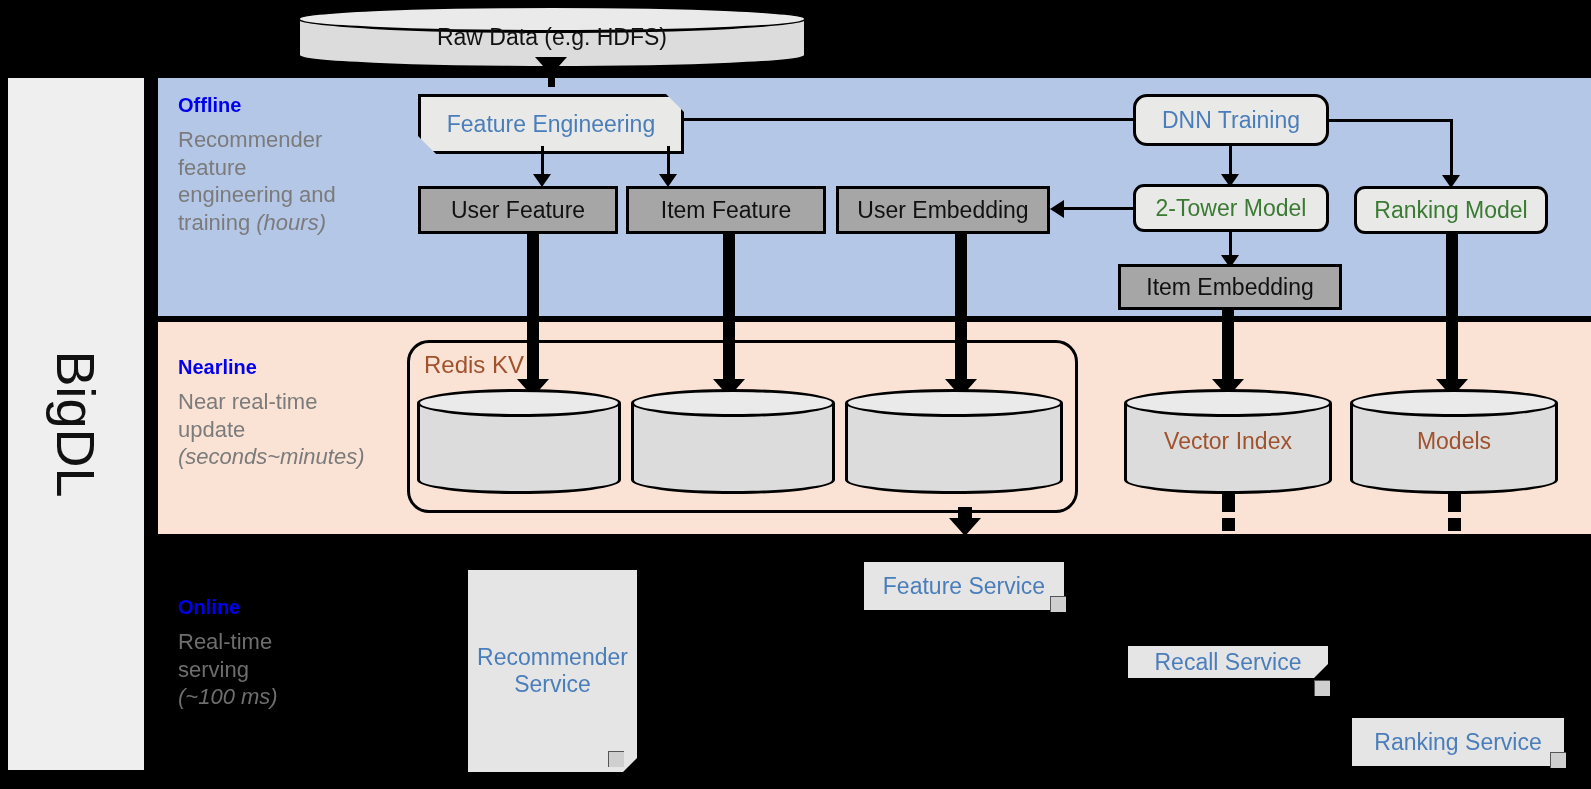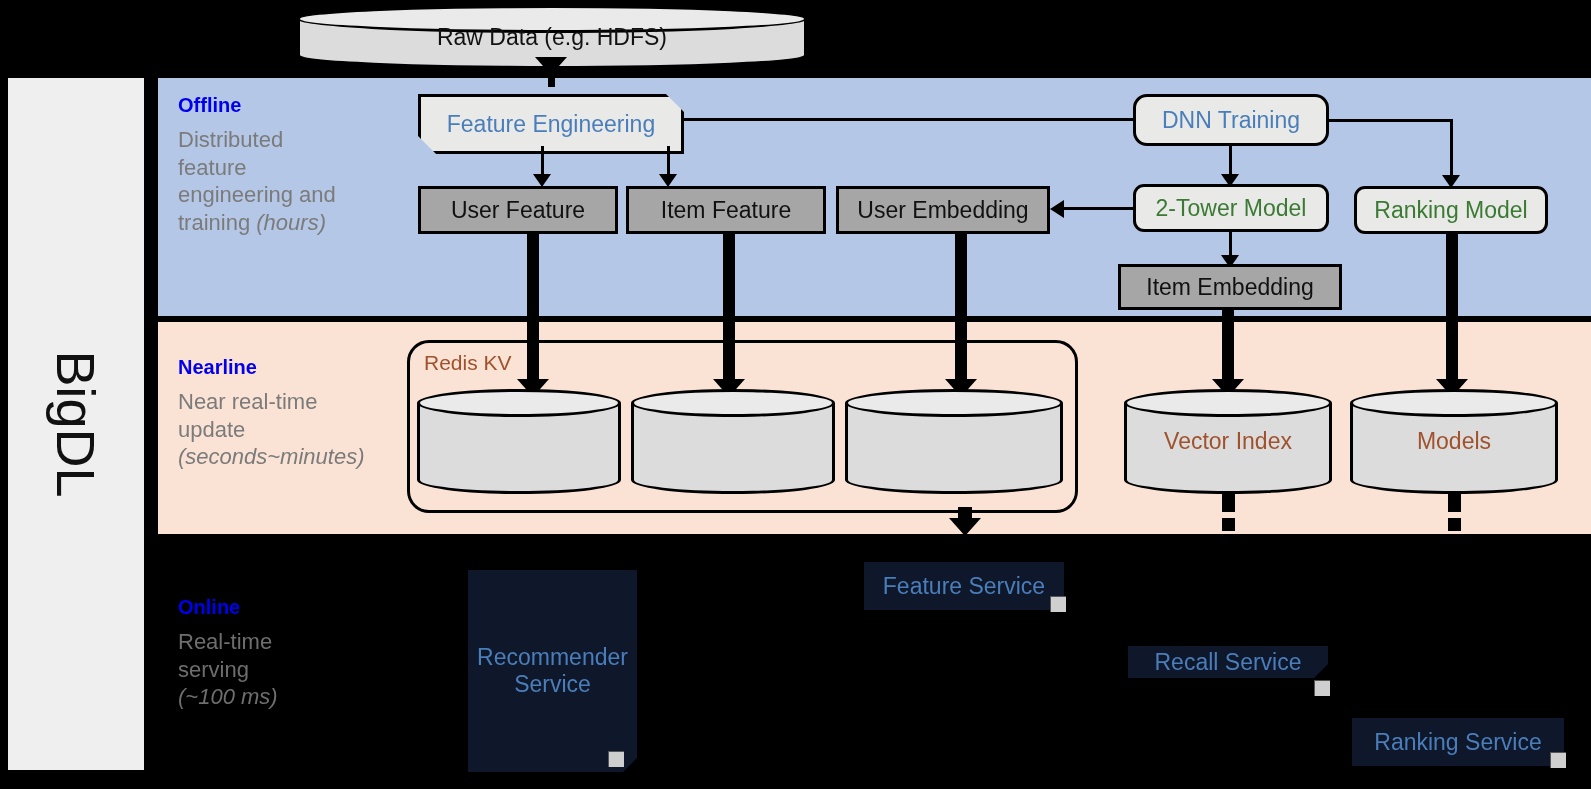--- a/index.html
+++ b/index.html
@@ -52,21 +52,21 @@
     background:#e9e9e7;border:3px solid #000;font-size:23px;color:#4a7ebb;
     clip-path:polygon(0 0, calc(100% - 18px) 0, 100% 18px, 100% 100%, 18px 100%, 0 calc(100% - 18px));
   }
   
   .box-dnn{
     background:#e9e9e7;border:3px solid #000;font-size:23px;color:#4a7ebb;border-radius:14px;
   }
 
   
   .doc{
-    position:absolute;background:#0f172a;border:0;display:flex;align-items:center;justify-content:center;
+    position:absolute;background:#e5e5e5;border:0;display:flex;align-items:center;justify-content:center;
     color:#4a7ebb;font-size:23px;text-align:center;
     clip-path:polygon(0 0, 100% 0, 100% calc(100% - 14px), calc(100% - 14px) 100%, 0 100%);
   }
   .doc-fold{
     position:absolute;width:15px;height:15px;background:#cfcfcf;border-left:1px solid #555;border-top:1px solid #555;
   }
 
   
   .cyl{position:absolute;}
   .cyl .body{
@@ -84,21 +84,21 @@
   .cyl .cap-label{
     position:absolute;left:0;right:0;top:0;bottom:0;
     display:flex;align-items:center;justify-content:center;
     font-size:23px;color:#a0522d;z-index:3;text-align:center;
   }
 
   
   .redis-box{
     position:absolute;border:3px solid #000;border-radius:22px;background:transparent;
   }
-  .redis-label{position:absolute;font-size:21px;color:#a0522d;}
+  .redis-label{position:absolute;font-size:24px;color:#a0522d;}
 
   
   .vline{position:absolute;background:#000;}
   .hline{position:absolute;background:#000;}
   .arrow-down{
     position:absolute;width:0;height:0;border-left:9px solid transparent;border-right:9px solid transparent;border-top:13px solid #000;
   }
   .arrow-down-fat{
     position:absolute;width:0;height:0;border-left:16px solid transparent;border-right:16px solid transparent;border-top:18px solid #000;
   }
@@ -129,21 +129,21 @@
     <div class="top"></div>
     <div class="cap-label" style="color:#111;">Raw Data (e.g. HDFS)</div>
   </div>
 
   <div class="vline" style="left:548px;top:69px;width:7px;height:18px;"></div>
   <div class="arrow-down-fat" style="left:535px;top:57px;"></div>
 
   <div class="stage-label label-offline">
     <div class="stage-title">Offline</div>
     <div class="stage-desc">
-      <span>Distributed</span><br>
+      <span>Recommender</span><br>
       <span>feature</span><br>
       <span>engineering and</span><br>
       <span>training </span><i>(hours)</i>
     </div>
   </div>
 
   <div class="shape box-clip" style="left:418px;top:94px;width:266px;height:60px;">
     <span>Feature Engineering</span>
   </div>
 

